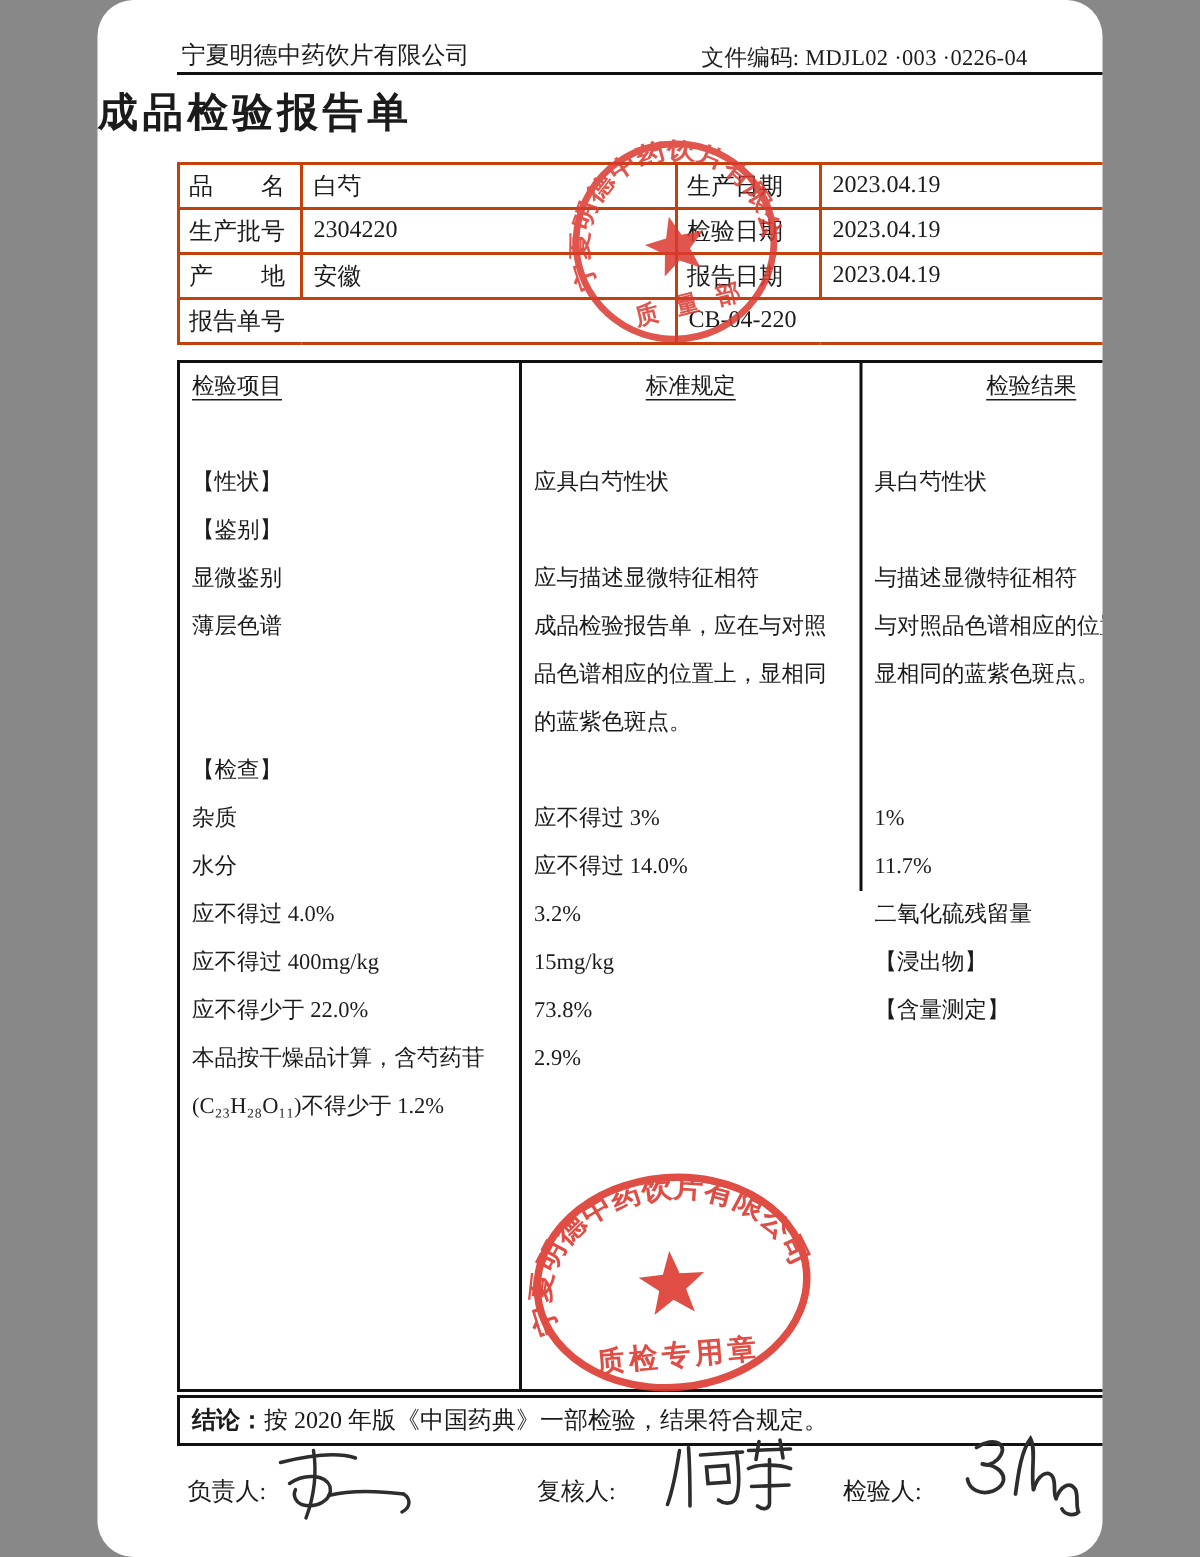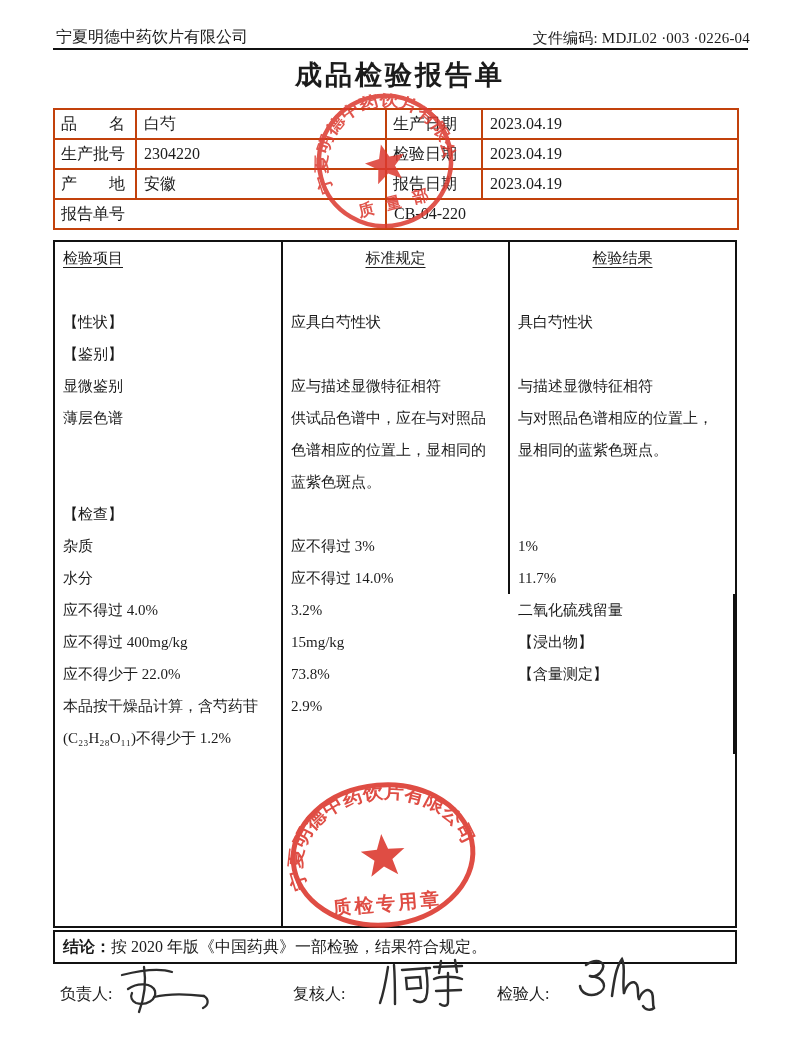--- a/index.html
+++ b/index.html
@@ -1,26 +1,26 @@
 <!DOCTYPE html>
 <html><head>
 <meta charset="utf-8">
 <style>
   * { margin:0; padding:0; box-sizing:border-box; }
   html,body { background:#888; }
   .page {
-    position:relative; width:800px; height:1038px; background:#ffffff;
+    position:relative; width:670px; height:1038px; background:#ffffff;
     font-family:"Liberation Serif","DejaVu Serif",serif; color:#1b1b1b;
-    margin:0 auto; overflow:hidden;
+    margin:0 auto; overflow:hidden;border-radius:24px;
   }
   
   .hdr-company { position:absolute; left:56px; top:27px; font-size:16px; }
   .hdr-code    { position:absolute; right:50px; top:29px; font-size:15px; letter-spacing:.2px; }
   .hdr-rule    { position:absolute; left:53px; top:48px; width:695px; height:2px; background:#111; }
-  .title { position:absolute; left:0; right:0; top:57px; text-align:center;
+  .title { position:absolute; left:0; right:0; top:57px; text-align:left;
            font-size:27px; font-weight:700; letter-spacing:3px; }
 
   
   table.info { position:absolute; left:53px; top:108px; width:684px;
                border-collapse:collapse; table-layout:fixed; }
   table.info td { border:2px solid #c2410c; height:30px; font-size:16px;
                   padding:0 7px; white-space:nowrap; overflow:visible; }
   table.info td.lbl { padding-left:6px; }
 
   
@@ -102,21 +102,21 @@
 
     <div class="cell cb">【鉴别】</div>
     <div class="cell cb"></div>
     <div class="cell"></div>
 
     <div class="cell cb">显微鉴别</div>
     <div class="cell cb">应与描述显微特征相符</div>
     <div class="cell">与描述显微特征相符</div>
 
     <div class="cell cb">薄层色谱</div>
-    <div class="cell cb">供试品色谱中，应在与对照品色谱相应的位置上，显相同的蓝紫色斑点。</div>
+    <div class="cell cb">成品检验报告单，应在与对照品色谱相应的位置上，显相同的蓝紫色斑点。</div>
     <div class="cell">与对照品色谱相应的位置上，显相同的蓝紫色斑点。</div>
 
     <div class="cell cb">【检查】</div>
     <div class="cell cb"></div>
     <div class="cell"></div>
 
     <div class="cell cb">杂质</div>
     <div class="cell cb">应不得过 3%</div>
     <div class="cell">1%</div>
 

